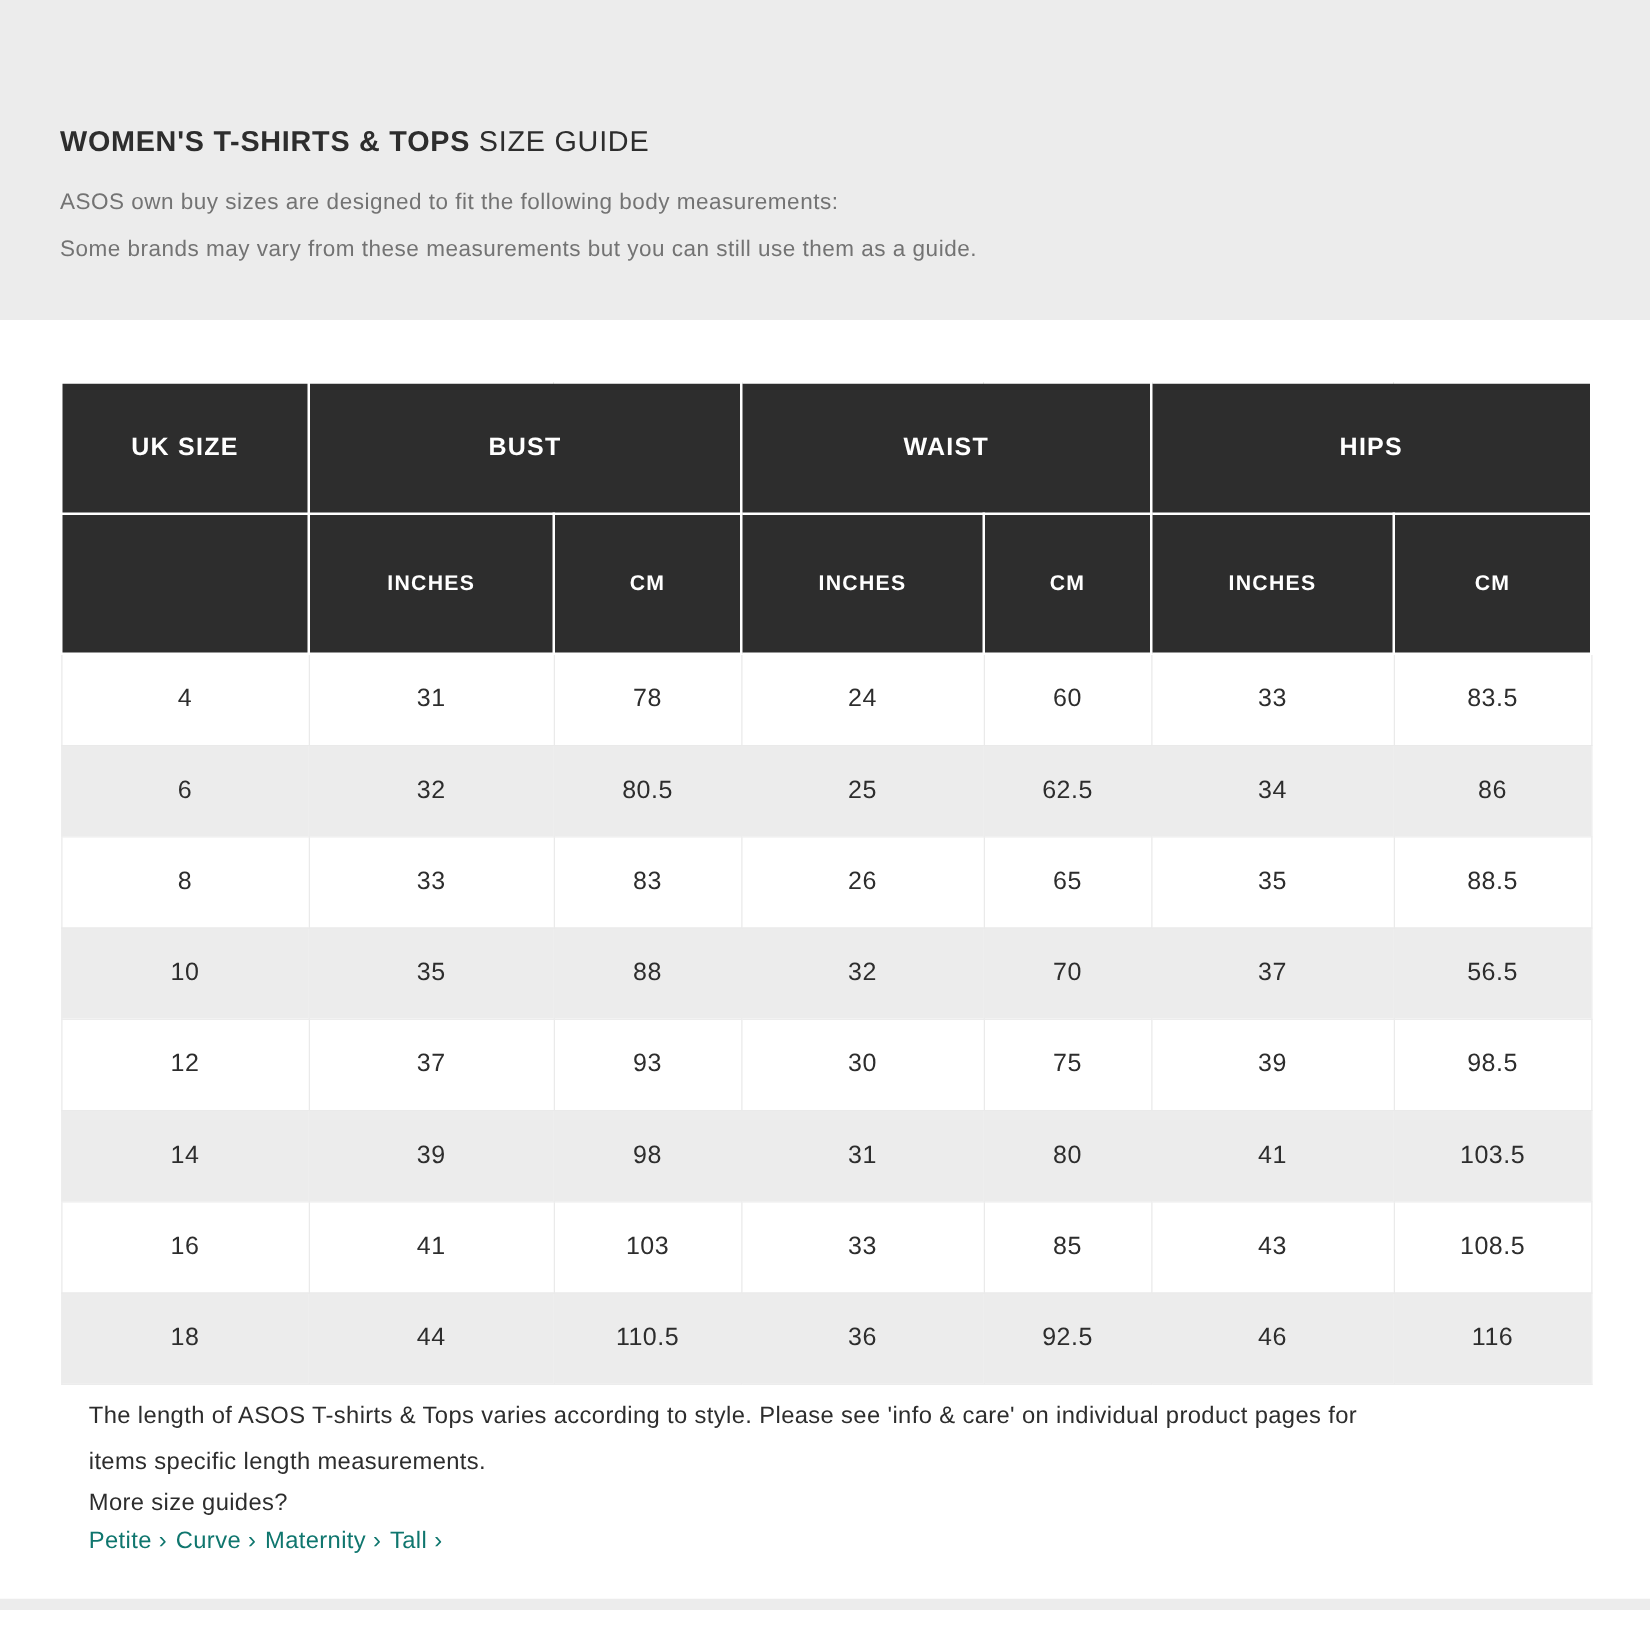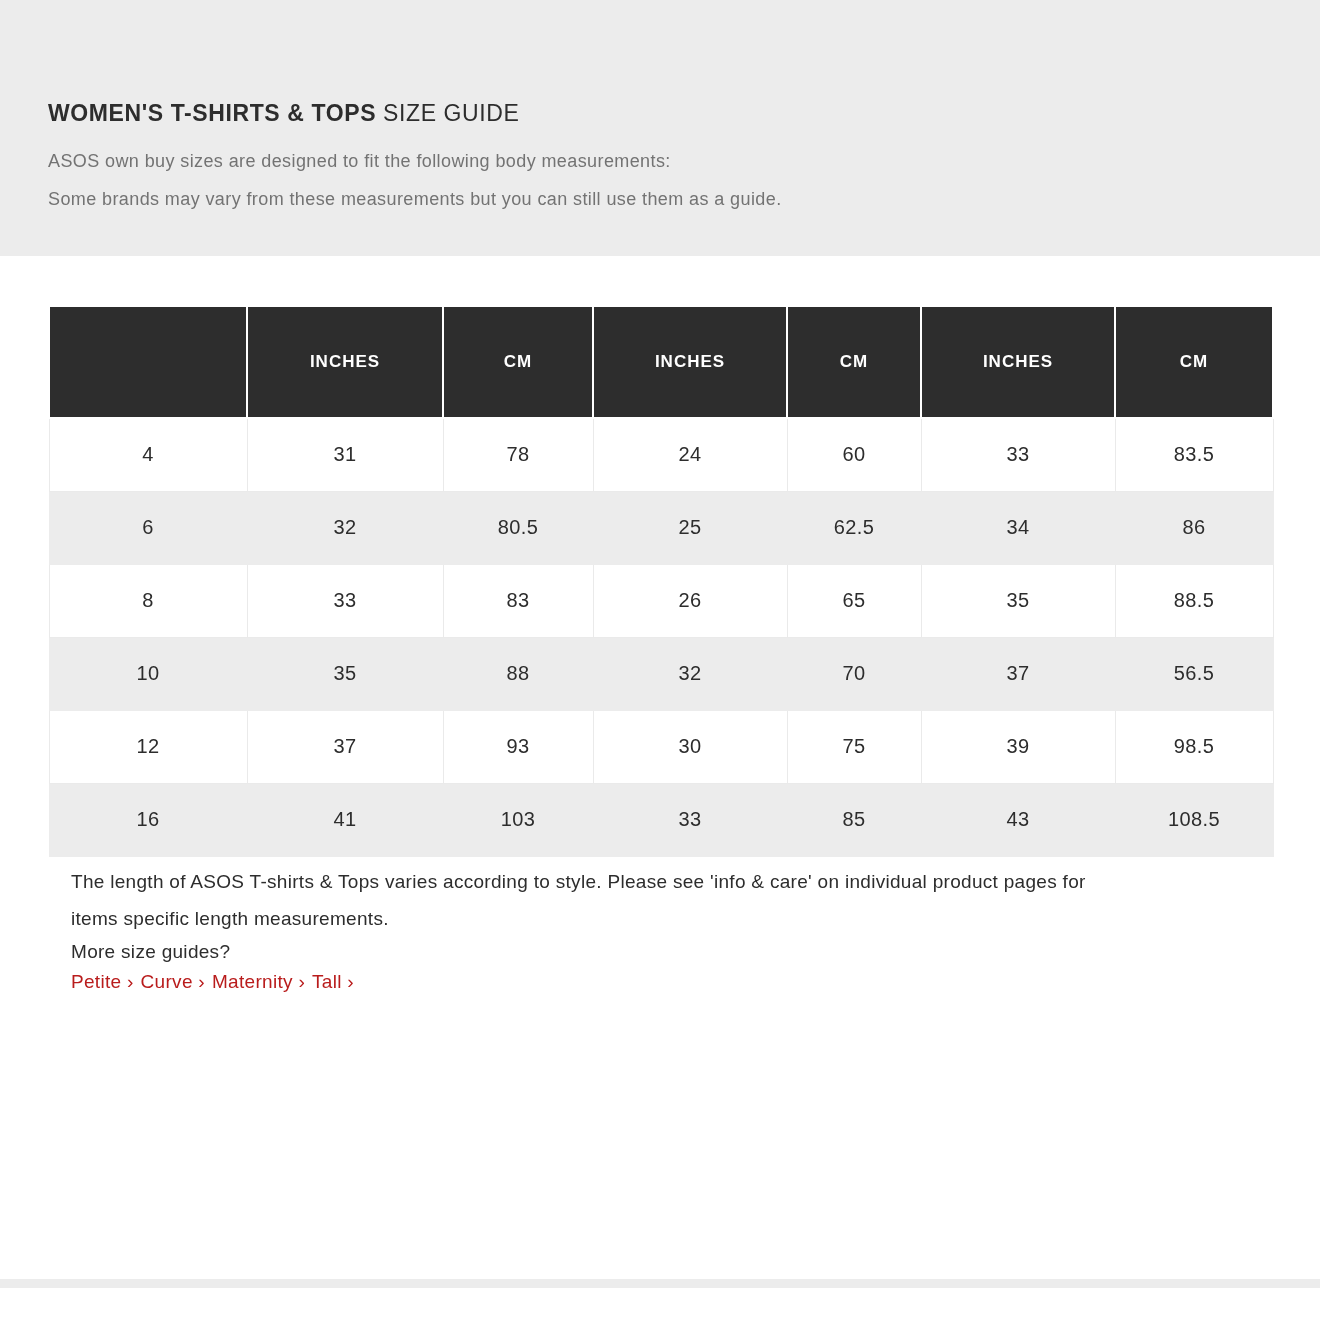--- a/index.html
+++ b/index.html
@@ -64,21 +64,21 @@
   .table-footer {
     margin: 6px 48px 0 71px;
     font-size: 19px;
     letter-spacing: 0.3px;
     color: #2d2d2d;
   }
   .table-footer .note { line-height: 37px; }
   .table-footer .more { line-height: 30px; }
   .links-row { line-height: 30px; }
   .links-row a {
-    color: #b91c1c;
+    color: #0f766e;
     text-decoration: none;
     margin-right: 7px;
   }
   
   .bottom-band {
     position: absolute;
     left: 0; top: 1279px;
     width: 1320px; height: 9px;
     background: #ececec;
   }
@@ -101,20 +101,26 @@
   <colgroup>
     <col style="width:198px">
       <col style="width:196px">
       <col style="width:150px">
     <col style="width:194px">
       <col style="width:134px">
       <col style="width:194px">
       <col style="width:158px">
   </colgroup>
   <thead>
+    <tr class="group-row">
+      <th>UK SIZE</th>
+      <th colspan="2">BUST</th>
+      <th colspan="2">WAIST</th>
+      <th colspan="2">HIPS</th>
+    </tr>
     <tr class="sub-row">
       <th></th>
       <th>INCHES</th>
       <th>CM</th>
       <th>INCHES</th>
       <th>CM</th>
       <th>INCHES</th>
       <th>CM</th>
     </tr>
   </thead>
@@ -158,27 +164,45 @@
       <tr>
         <td>12</td>
         <td>37</td>
         <td>93</td>
         <td>30</td>
         <td>75</td>
         <td>39</td>
         <td>98.5</td>
       </tr>
       <tr>
+        <td>14</td>
+        <td>39</td>
+        <td>98</td>
+        <td>31</td>
+        <td>80</td>
+        <td>41</td>
+        <td>103.5</td>
+      </tr>
+      <tr>
         <td>16</td>
         <td>41</td>
         <td>103</td>
         <td>33</td>
         <td>85</td>
         <td>43</td>
         <td>108.5</td>
+      </tr>
+      <tr>
+        <td>18</td>
+        <td>44</td>
+        <td>110.5</td>
+        <td>36</td>
+        <td>92.5</td>
+        <td>46</td>
+        <td>116</td>
       </tr>
     </tbody>
 </table>
 
 <div class="table-footer">
   <p class="note">
     <span>The length of ASOS T-shirts &amp; Tops varies according to style. Please see 'info &amp; care' on individual product pages for</span><br>
     <span>items specific length measurements.</span>
   </p>
   <p class="more">More size guides?</p>

